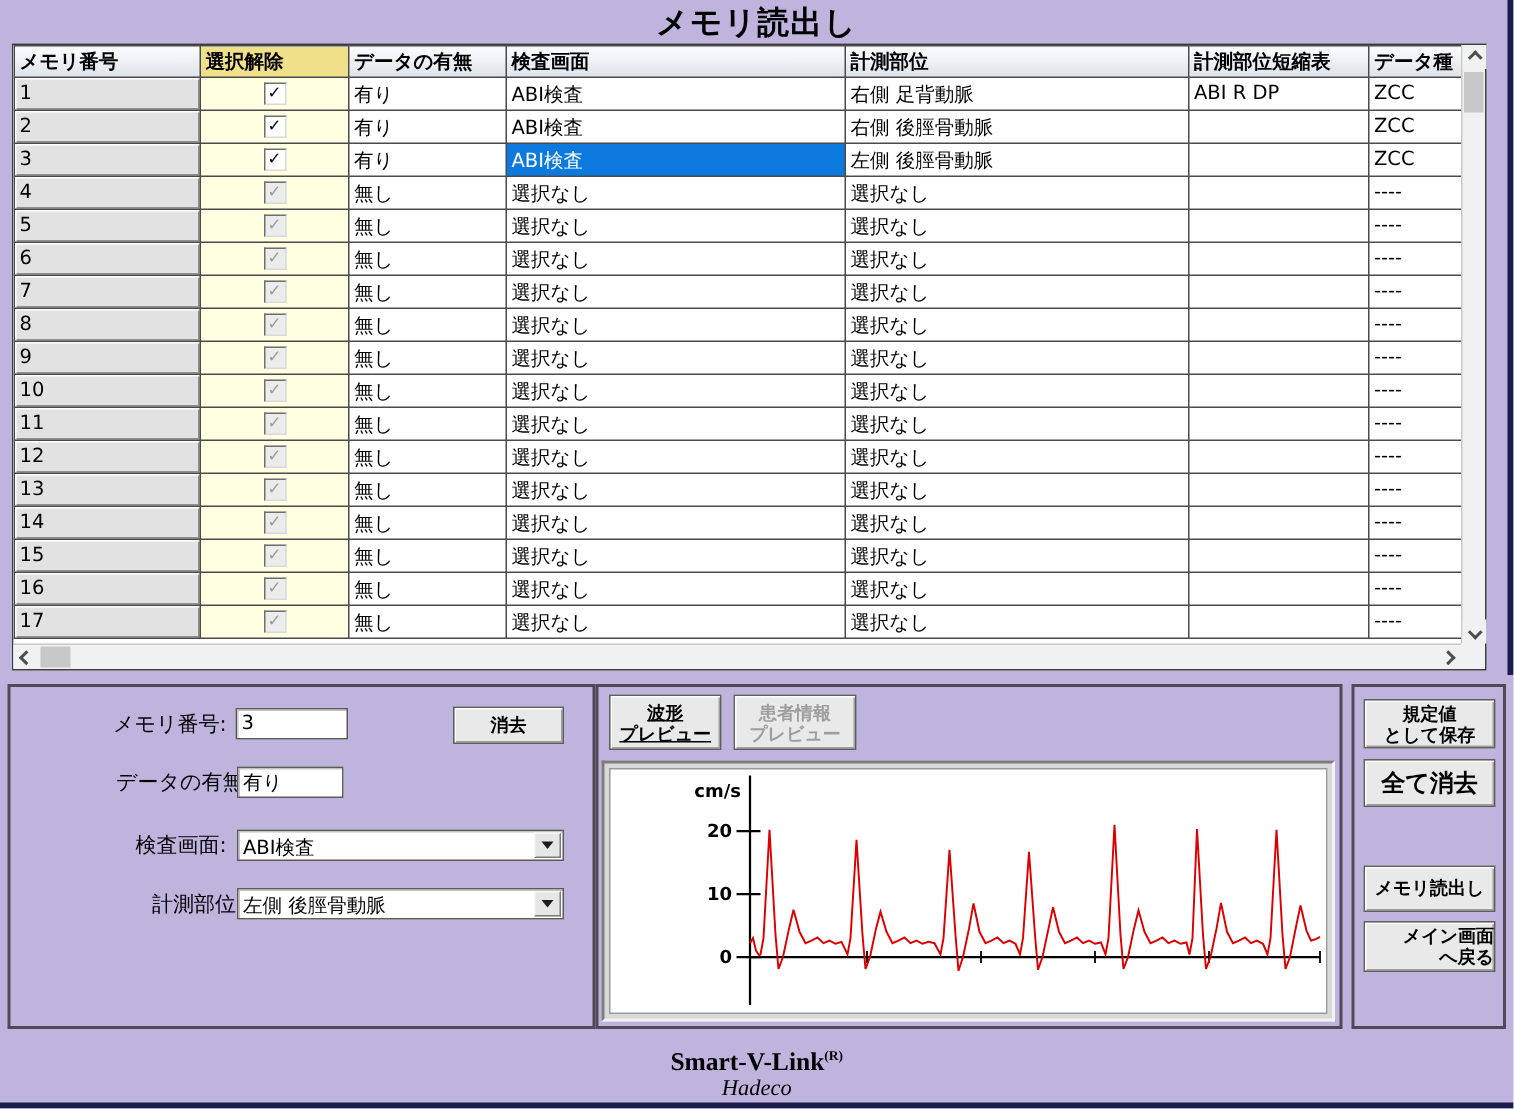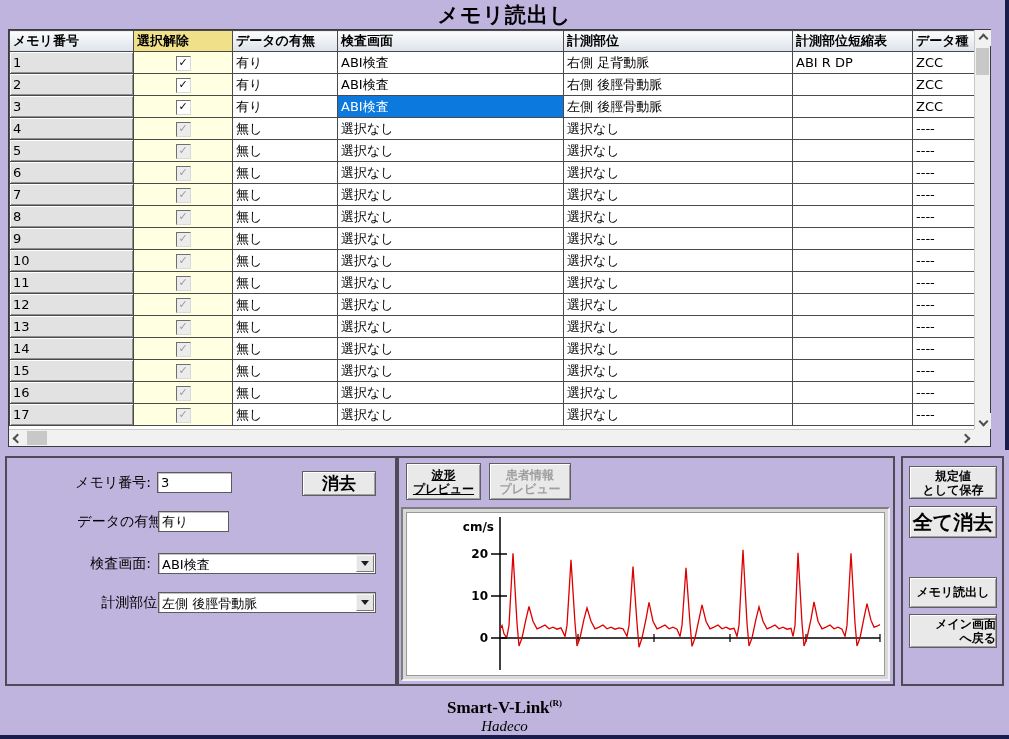--- a/index.html
+++ b/index.html
@@ -285,21 +285,21 @@
       <div class="sbtn hs-right">
           <span class="chev right"></span>
         </div>
     </div>
     <div class="corner"></div>
   </div>
 
   <div class="panel panel-left">
     <div class="flabel" style="top:16px;">メモリ番号:</div>
     <input class="field" style="left: 150px; top: 14px; width: 75px; height: 21px;" value="3">
-    <div class="btn3d" style="left:295px;top:13px;width:74px;height:25px;font-size:17px;">消去</div>
+    <div class="btn3d" style="left:295px;top:13px;width:74px;height:25px;font-size:12px;">消去</div>
 
     <div class="flabel" style="top:55px;padding-left:16px;">データの有無:</div>
     <input class="field" style="left: 151px; top: 53px; width: 71px; height: 21px;" value="有り">
 
     <div class="flabel" style="top:97px;">検査画面:</div>
     <div class="combo" style="left:151px;top:95px;width:218px;height:21px;">
       <span class="val">ABI検査</span>
       <span class="dbtn">
           <span class="tri"></span>
         </span>
@@ -344,21 +344,21 @@
           </svg>
       </div>
     </div>
   </div>
 
   <div class="panel panel-right">
     <div class="btn3d" style="left:6px;top:8px;width:88px;height:33px;">
       <span class="btn-line">規定値</span>
       <span class="btn-line">として保存</span>
     </div>
-    <div class="btn3d" style="left:6px;top:48px;width:88px;height:32px;font-size:20px;">全て消去</div>
+    <div class="btn3d" style="left:6px;top:48px;width:88px;height:32px;font-size:16px;">全て消去</div>
     <div class="btn3d" style="left:6px;top:119px;width:88px;height:31px;font-size:12px;">メモリ読出し</div>
     <div class="btn3d" style="left:6px;top:156px;width:88px;height:34px;align-items:flex-end;">
       <span class="btn-line">メイン画面</span>
       <span class="btn-line">へ戻る</span>
     </div>
   </div>
 
   <div class="brand">
     <div class="product"><span>Smart-V-Link</span><sup>(R)</sup></div>
     <div class="company">Hadeco</div>

